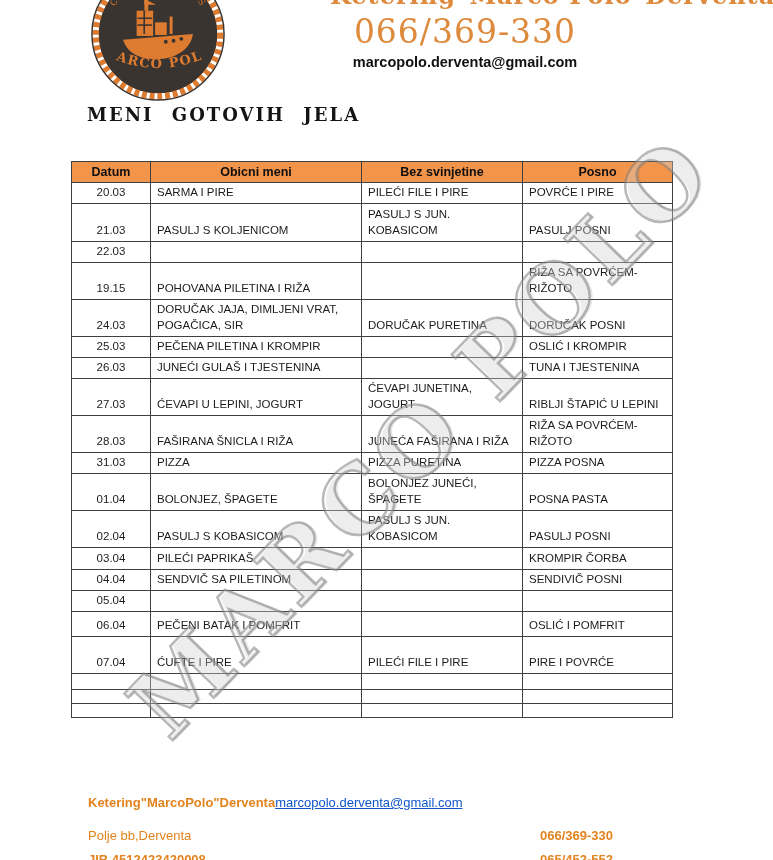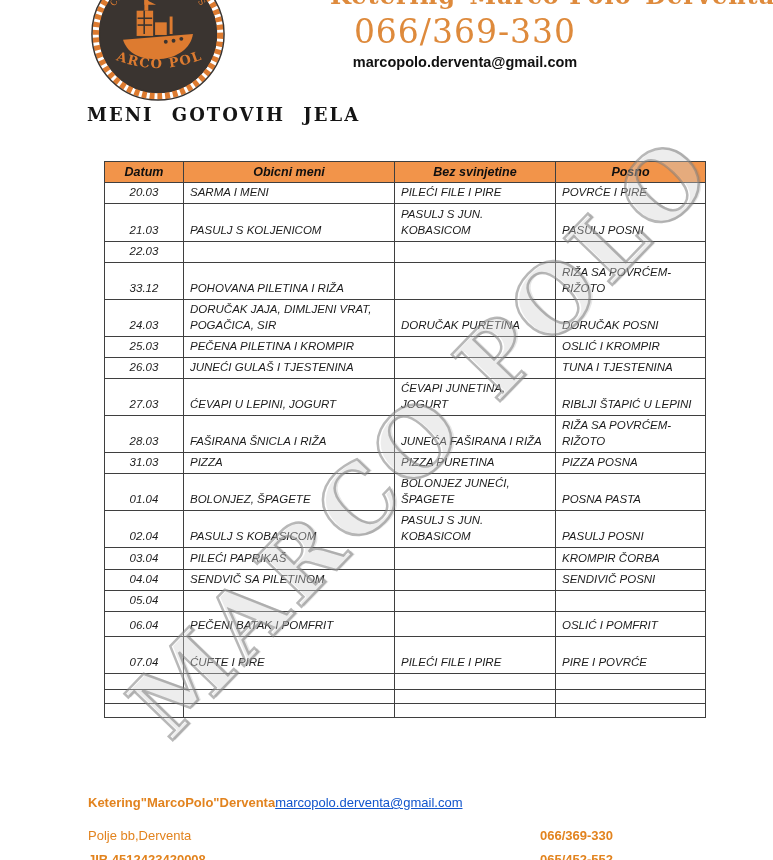--- a/index.html
+++ b/index.html
@@ -36,23 +36,23 @@
     font-family:"DejaVu Serif",serif; font-weight:bold; font-size:92px;
     letter-spacing:6px; white-space:nowrap;
     color:rgba(255,255,255,0.25);
     -webkit-text-stroke:2.5px rgba(125,125,125,0.55);
     text-shadow:2px 2px 0 rgba(120,120,120,0.18);
     transform:rotate(-46deg); transform-origin:center center;
     pointer-events:none; z-index:5;
   }
   
   .menu-table{
-    position:absolute; left:104px; top:161px; width:601px;
+    position:absolute; left:71px; top:161px; width:601px;
     border-collapse:collapse; table-layout:fixed;
-    font-size:11.5px; line-height:16px; color:#1c1c1c;font-style:italic;
+    font-size:11.5px; line-height:16px; color:#1c1c1c;
   }
   .menu-table th,.menu-table td{
     border:1.5px solid #3f3f3f; vertical-align:bottom;
     padding:1px 6px 3px 6px; overflow:hidden;
   }
   .menu-table th{
     background:#f2944a; color:#0f0f0f; font-size:12.5px; font-weight:bold;
     text-align:center; vertical-align:middle; padding:2px 4px;
   }
   .menu-table td.datum{text-align:center;}
@@ -129,38 +129,38 @@
       <tr>
         <th>Datum</th>
         <th>Obicni meni</th>
         <th>Bez svinjetine</th>
         <th>Posno</th>
       </tr>
     </thead>
     <tbody id="menu-body">
         <tr style="height: 14px;">
           <td class="datum">20.03</td>
-          <td>SARMA I MENI</td>
+          <td>SARMA I PIRE</td>
           <td>PILEĆI FILE I PIRE</td>
           <td>POVRĆE I PIRE</td>
         </tr>
         <tr style="height: 38px;">
           <td class="datum">21.03</td>
           <td>PASULJ S KOLJENICOM</td>
           <td>PASULJ S JUN. KOBASICOM</td>
           <td>PASULJ POSNI</td>
         </tr>
         <tr style="height: 19px;">
           <td class="datum">22.03</td>
           <td></td>
           <td></td>
           <td></td>
         </tr>
         <tr style="height: 36px;">
-          <td class="datum">33.12</td>
+          <td class="datum">19.15</td>
           <td>POHOVANA PILETINA I RIŽA</td>
           <td></td>
           <td>RIŽA SA POVRĆEM-RIŽOTO</td>
         </tr>
         <tr style="height: 36px;">
           <td class="datum">24.03</td>
           <td>DORUČAK JAJA, DIMLJENI VRAT, POGAČICA, SIR</td>
           <td>DORUČAK PURETINA</td>
           <td>DORUČAK POSNI</td>
         </tr>

